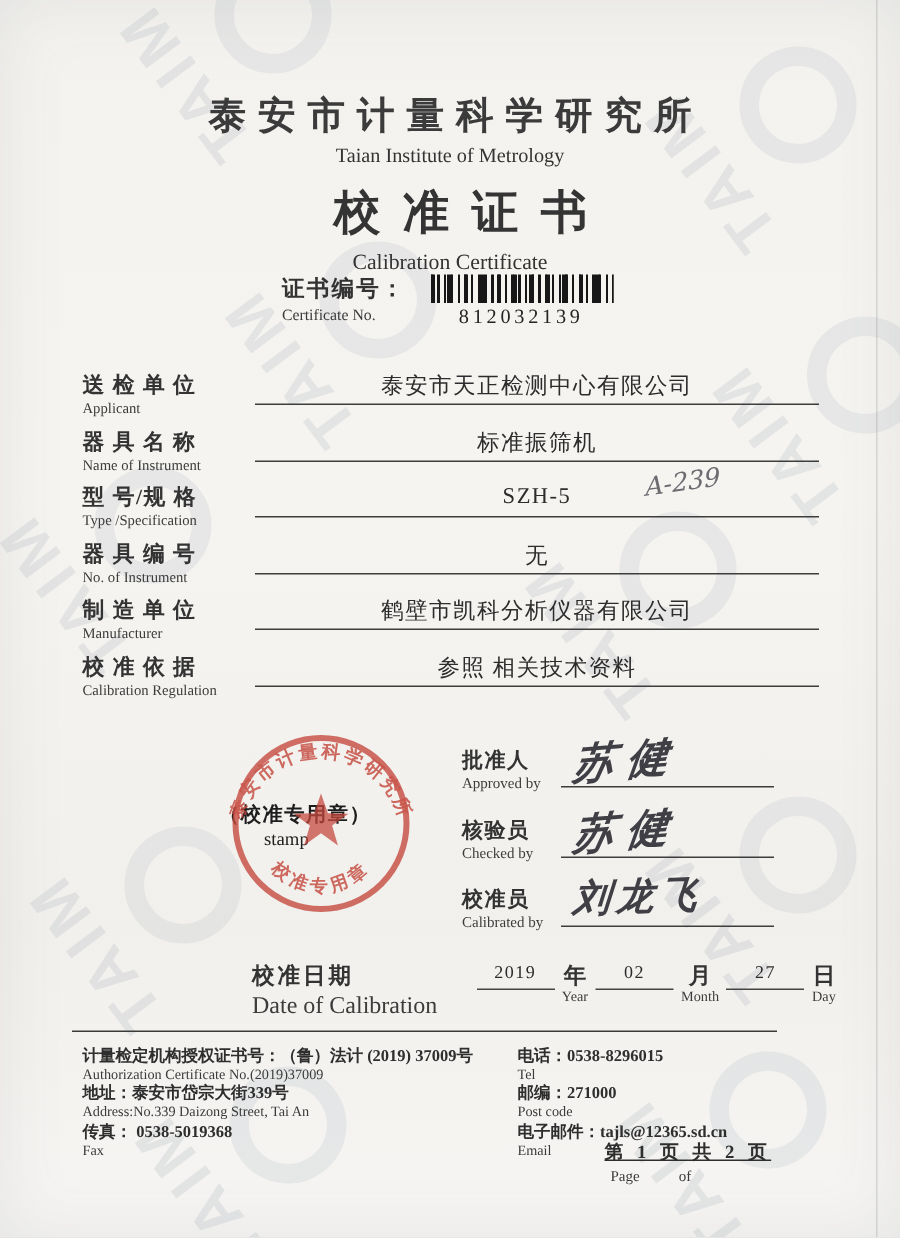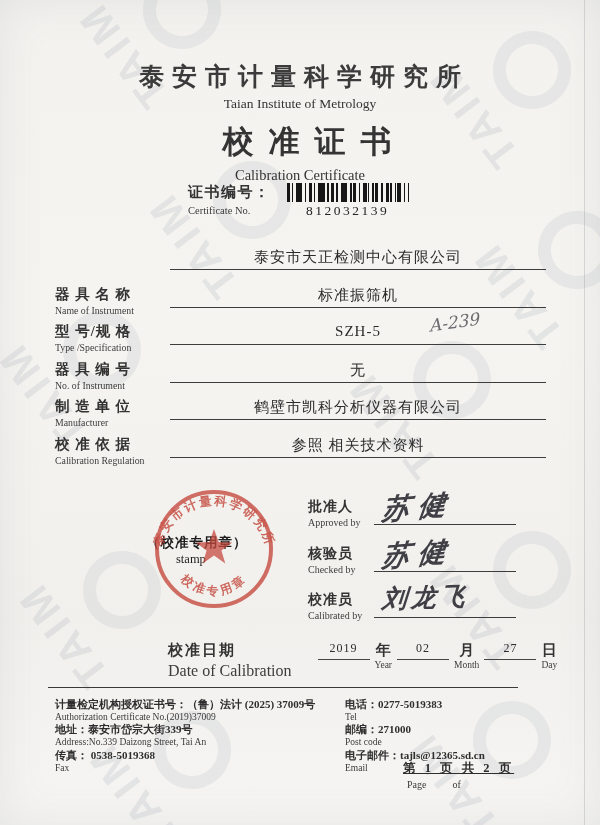--- a/index.html
+++ b/index.html
@@ -171,20 +171,24 @@
       <div class="en">Certificate No.</div>
     </div>
     <div class="barcode-block">
       <div class="barcode"></div>
       <div class="barcode-number">812032139</div>
     </div>
   </div>
 
   <div class="fields">
     <div class="field-row">
+      <div class="field-label">
+        <div class="cn">送 检 单 位</div>
+        <div class="en">Applicant</div>
+      </div>
       <div class="field-value">泰安市天正检测中心有限公司</div>
     </div>
     <div class="field-row">
       <div class="field-label">
         <div class="cn">器 具 名 称</div>
         <div class="en">Name of Instrument</div>
       </div>
       <div class="field-value">标准振筛机</div>
       <div class="annotation">A-239</div>
     </div>
@@ -285,30 +289,30 @@
       <div class="date-unit">
         <div class="u">日</div>
         <div class="ue">Day</div>
       </div>
     </div>
   </div>
 
   <div class="footer-sep"></div>
 
   <div class="footer-left">
-    <div class="f-cn">计量检定机构授权证书号：（鲁）法计 (2025) 37009号</div>
+    <div class="f-cn">计量检定机构授权证书号：（鲁）法计 (2019) 37009号</div>
     <div class="f-en">Authorization Certificate No.(2019)37009</div>
     <div class="f-cn">地址：泰安市岱宗大街339号</div>
     <div class="f-en">Address:No.339 Daizong Street, Tai An</div>
     <div class="f-cn">传真： 0538-5019368</div>
     <div class="f-en">Fax</div>
   </div>
 
   <div class="footer-right">
-    <div class="f-cn">电话：0277-5019383</div>
+    <div class="f-cn">电话：0538-8296015</div>
     <div class="f-en">Tel</div>
     <div class="f-cn">邮编：271000</div>
     <div class="f-en">Post code</div>
     <div class="f-cn">电子邮件：tajls@12365.sd.cn</div>
     <div class="f-en">Email</div>
   </div>
 
   <div class="page-indicator">
     <div class="page-cn">第 1 页 共 2 页</div>
     <div class="page-en">

